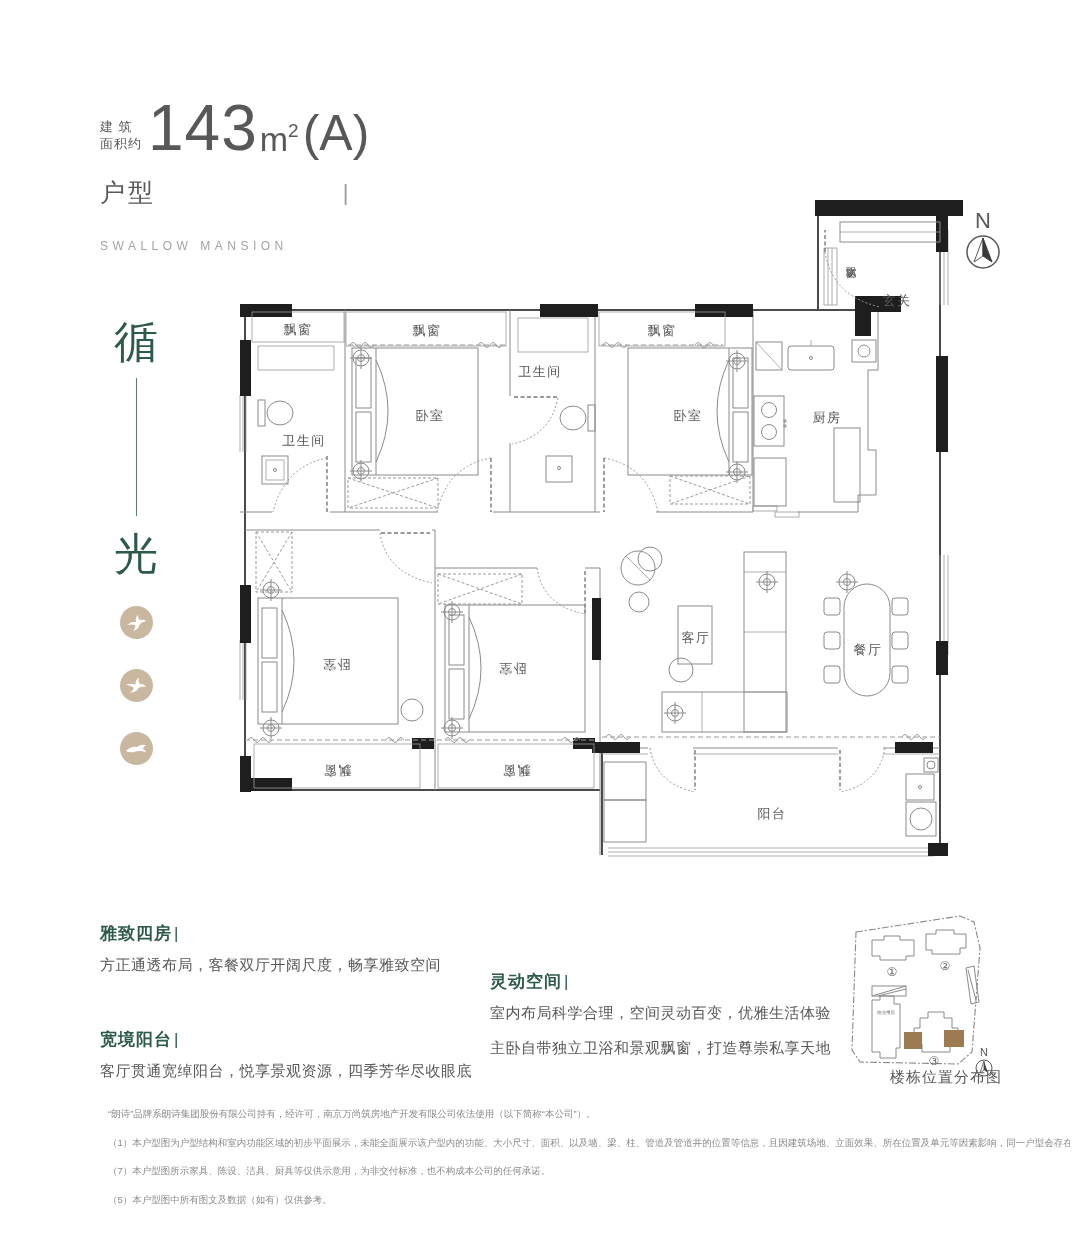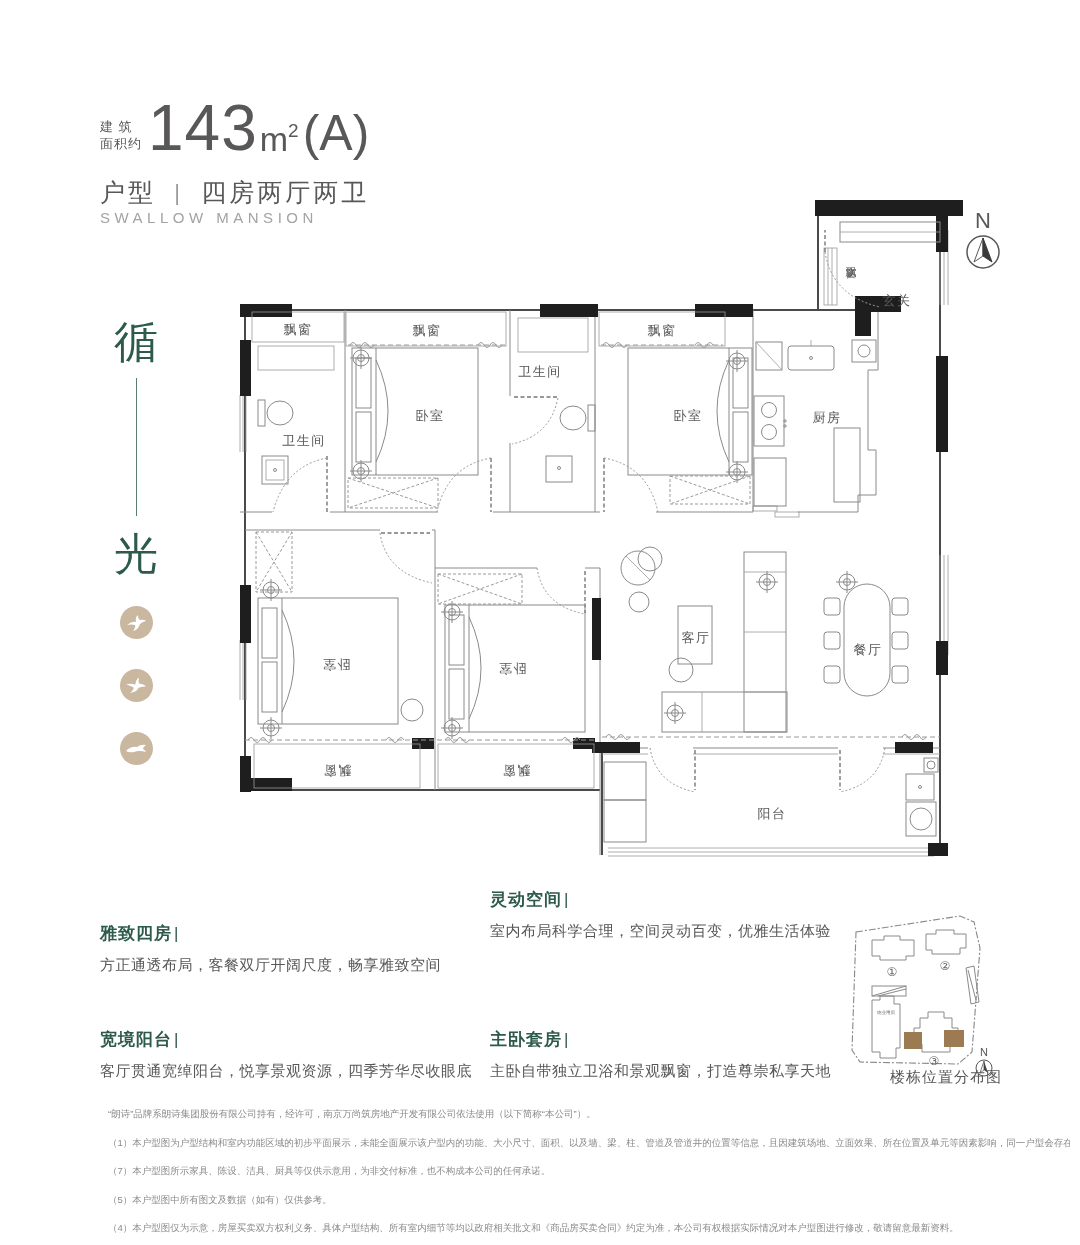--- a/index.html
+++ b/index.html
@@ -8,21 +8,21 @@
   
   .hdr{position:absolute;left:100px;top:98px;}
   .area-line{display:flex;align-items:flex-end;}
   .area-pre{font-size:13px;line-height:17px;color:#595757;margin-right:6px;margin-bottom:6px;letter-spacing:1px;}
   .area-val{font-size:64px;line-height:60px;font-weight:500;color:#595757;letter-spacing:1px;text-align:center;}
   .area-unit{font-size:34px;line-height:34px;margin-left:2px;margin-bottom:2px;}
   .area-sup{font-size:19px;vertical-align:14px;}
   .area-suf{font-size:50px;line-height:50px;font-weight:300;margin-left:4px;}
   .type-line{margin-top:18px;font-size:25px;letter-spacing:3px;color:#595757;display:flex;align-items:center;justify-content:space-between;}
   .type-div{margin:0 18px;color:#9a9a9a;font-weight:200;font-size:22px;}
-  .sub-en{margin-top:0;font-size:15px;letter-spacing:4.5px;color:#a3a3a3;}
+  .sub-en{margin-top:30px;font-size:12px;letter-spacing:4.5px;color:#a3a3a3;}
   
   .rail{position:absolute;left:108px;top:316px;width:56px;text-align:center;}
   .rail-char{font-size:44px;color:#2d5a4b;line-height:52px;}
   .rail-line{width:1px;height:138px;background:#5b7c72;margin:10px auto 12px auto;}
   .rail-icons{margin-top:26px;}
   .swallow{width:33px;height:33px;border-radius:50%;background:#c9b7a0;margin:0 auto 30px auto;
            display:flex;align-items:center;justify-content:center;}
   .swallow svg{display:block;}
   
   .feat{position:absolute;width:380px;}
@@ -60,21 +60,20 @@
         <div>建 筑</div>
         <div>面积约</div>
       </div>
       <div class="area-val">143</div>
       <div class="area-unit"><span>m</span><span class="area-sup">2</span></div>
       <div class="area-suf">(A)</div>
     </div>
     <div class="type-line">
       <span>户型</span>
       <span class="type-div">|</span>
-      <span>四房两厅两卫</span>
     </div>
     <div class="sub-en">SWALLOW MANSION</div>
   </div>
 
   <div class="rail">
     <div class="rail-char">循</div>
     <div class="rail-line"></div>
     <div class="rail-char">光</div>
     <div class="rail-icons">
       <div class="swallow">
@@ -408,26 +407,25 @@
   </svg>
 
   <div class="feat" style="left:100px;top:1028px">
     <div class="feat-title"><span>宽境阳台</span><span class="feat-bar">|</span></div>
     <div class="feat-desc">客厅贯通宽绰阳台，悦享景观资源，四季芳华尽收眼底</div>
   </div>
   <div class="feat" style="left:100px;top:922px">
     <div class="feat-title"><span>雅致四房</span><span class="feat-bar">|</span></div>
     <div class="feat-desc">方正通透布局，客餐双厅开阔尺度，畅享雅致空间</div>
   </div>
-  <div class="feat" style="left:490px;top:888px">
+  <div class="feat" style="left:490px;top:970px">
     <div class="feat-title"><span>灵动空间</span><span class="feat-bar">|</span></div>
     <div class="feat-desc">室内布局科学合理，空间灵动百变，优雅生活体验</div>
   </div>
   <div class="feat" style="left:490px;top:1028px">
-    <div class="feat-title"><span>主卧套房</span><span class="feat-bar">|</span></div>
     <div class="feat-desc">主卧自带独立卫浴和景观飘窗，打造尊崇私享天地</div>
   </div>
 
   <svg class="map-svg" width="160" height="175" viewBox="0 0 160 175">
     <path d="M14,22 L118,6 L132,12 L138,38 L130,142 L116,154 L18,152 L10,140 Z" fill="none" stroke="#888" stroke-width="1.1" stroke-dasharray="7 2 2 2"></path>
     <g fill="none" stroke="#8a8a8a" stroke-width="1">
       <path d="M30,30 h12 v-4 h16 v4 h14 v16 h-8 v4 h-26 v-4 h-8 z"></path>
       <path d="M84,24 h10 v-4 h18 v4 h12 v14 h-6 v6 h-28 v-4 h-6 z"></path>
       <rect x="30" y="76" width="34" height="10"></rect>
       <path d="M30,86 L64,76 M36,86 L64,79"></path>
@@ -448,16 +446,15 @@
       <path d="M142,151 L146,163 L142,160 Z" fill="#444"></path>
     </g>
   </svg>
   <div class="sitemap-caption">楼栋位置分布图</div>
 
   <div class="disc">
     <p>“朗诗”品牌系朗诗集团股份有限公司持有，经许可，南京万尚筑房地产开发有限公司依法使用（以下简称“本公司”）。</p>
     <p>（1）本户型图为户型结构和室内功能区域的初步平面展示，未能全面展示该户型内的功能、大小尺寸、面积、以及墙、梁、柱、管道及管道井的位置等信息，且因建筑场地、立面效果、所在位置及单元等因素影响，同一户型会存在局部差异。</p>
     <p>（7）本户型图所示家具、陈设、洁具、厨具等仅供示意用，为非交付标准，也不构成本公司的任何承诺。</p>
     <p>（5）本户型图中所有图文及数据（如有）仅供参考。</p>
-    <p>（4）本户型图仅为示意，房屋买卖双方权利义务、具体户型结构、所有室内细节等均以政府相关批文和《商品房买卖合同》约定为准，本公司有权根据实际情况对本户型图进行修改，敬请留意最新资料。</p>
   </div>
 
 </div>
 
 </body></html>

